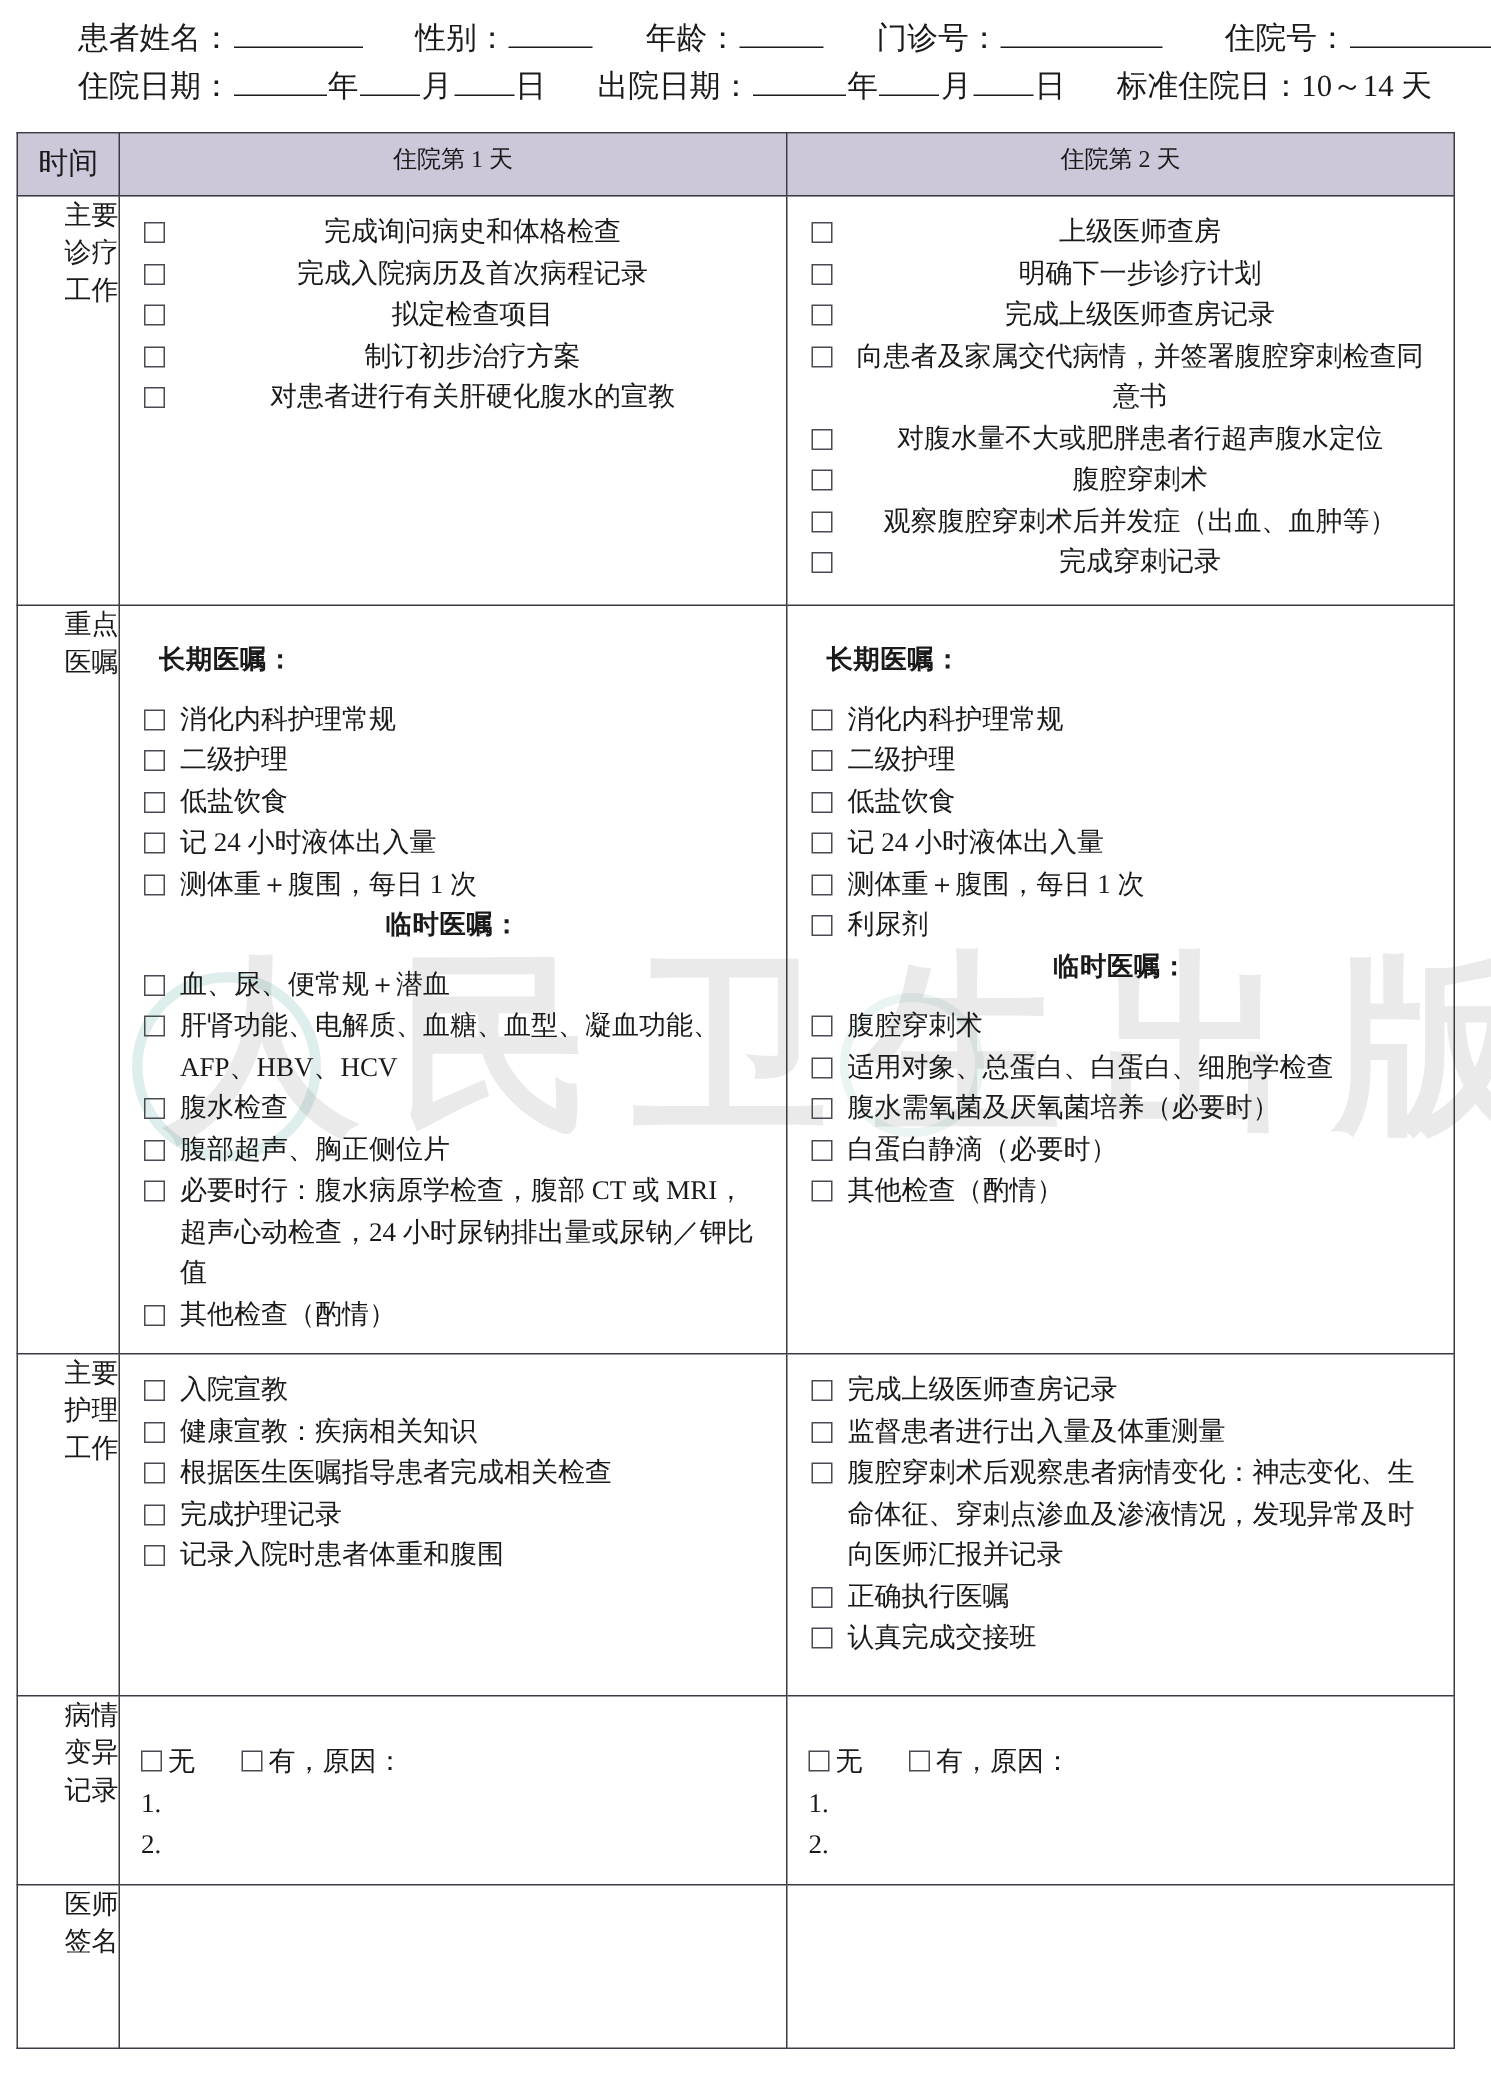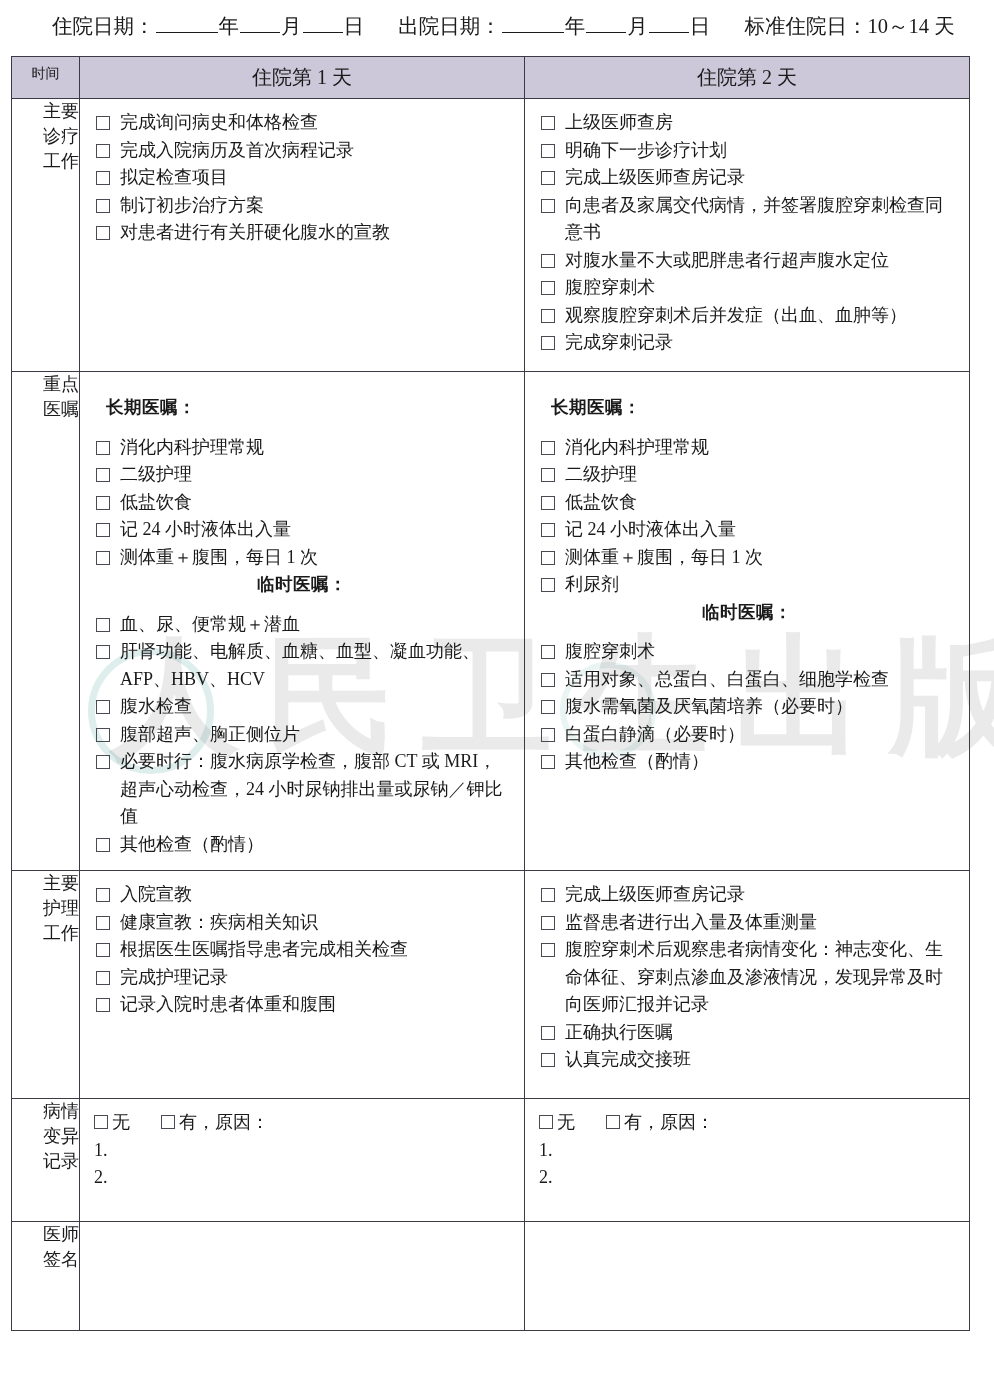--- a/index.html
+++ b/index.html
@@ -99,25 +99,25 @@
 
   #pathway-table th, #pathway-table td {
     border: 1.4px solid #3b3b45;
     vertical-align: top;
     background: transparent;
   }
   #pathway-table thead th {
     background: #cdc7da;
     text-align: center;
     font-weight: normal;
-    font-size: 20px;
+    font-size: 16px;
     padding: 9px 0 10px 0;
     line-height: 1.1;
   }
-  #pathway-table thead th.th-time { font-size: 14px; }
+  #pathway-table thead th.th-time { font-size: 20px; }
 
   td.rowlabel {
     text-align: right;
     font-size: 18px;
     line-height: 25px;
     padding: 0;
     vertical-align: middle;
     white-space: nowrap;
   }
   td.rowlabel .lbl-inner { display: block; }
@@ -153,51 +153,63 @@
     font-family: "Liberation Sans", sans-serif;
     font-size: 17.5px;
     letter-spacing: 0.5px;
     margin: 12px;
   }
   .sub-head.spaced { margin-top: 0px; text-align: center; }
 
   .variance-top {
     white-space: nowrap;
     padding-left: 0;
+    margin-top: 20px;
   }
   .variance-top .vbox {
     display: inline-block;
     width: 12px;
     height: 12px;
     border: 1.3px solid #4a4a52;
     margin-right: 4px;
     position: relative;
     top: 1px;
   }
   .variance-top .vgap { display: inline-block; width: 22px; }
   .num-line { margin: 0; }
 
   .sig-cell { height: 86px; }
-  .row-main1 td.cell { height: 250px; }
+  .row-main1 td.cell { height: 250px; text-align: center; }
   .row-orders td.cell { height: 425px; }
   .row-nurse td.cell { height: 205px; }
   .row-var td.cell { height: 100px; }
 </style>
 </head>
 <body>
 
 <div id="watermark">
   <div class="wm-ring"></div>
   <div class="wm-ring2"></div>
   <div class="wm-text">人民卫生出版社</div>
 </div>
 
 <div id="doc-header">
 
 
+  <div class="hdr-line l2">
+    <span>患者姓名：</span><span class="blank b-name"></span>
+    <span class="gap-s"></span>
+    <span>性别：</span><span class="blank b-sex"></span>
+    <span class="gap-s"></span>
+    <span>年龄：</span><span class="blank b-age"></span>
+    <span class="gap-s"></span>
+    <span>门诊号：</span><span class="blank b-out"></span>
+    <span class="gap-m"></span>
+    <span>住院号：</span><span class="blank b-in"></span>
+  </div>
 
   <div class="hdr-line l3">
     <span>住院日期：</span><span class="blank b-year"></span><span>年</span><span class="blank b-mon"></span><span>月</span><span class="blank b-day"></span><span>日</span>
     <span class="gap-s"></span>
     <span>出院日期：</span><span class="blank b-year"></span><span>年</span><span class="blank b-mon"></span><span>月</span><span class="blank b-day"></span><span>日</span>
     <span class="gap-s"></span>
     <span>标准住院日：</span><span>10～14 天</span>
   </div>
 
 </div>

